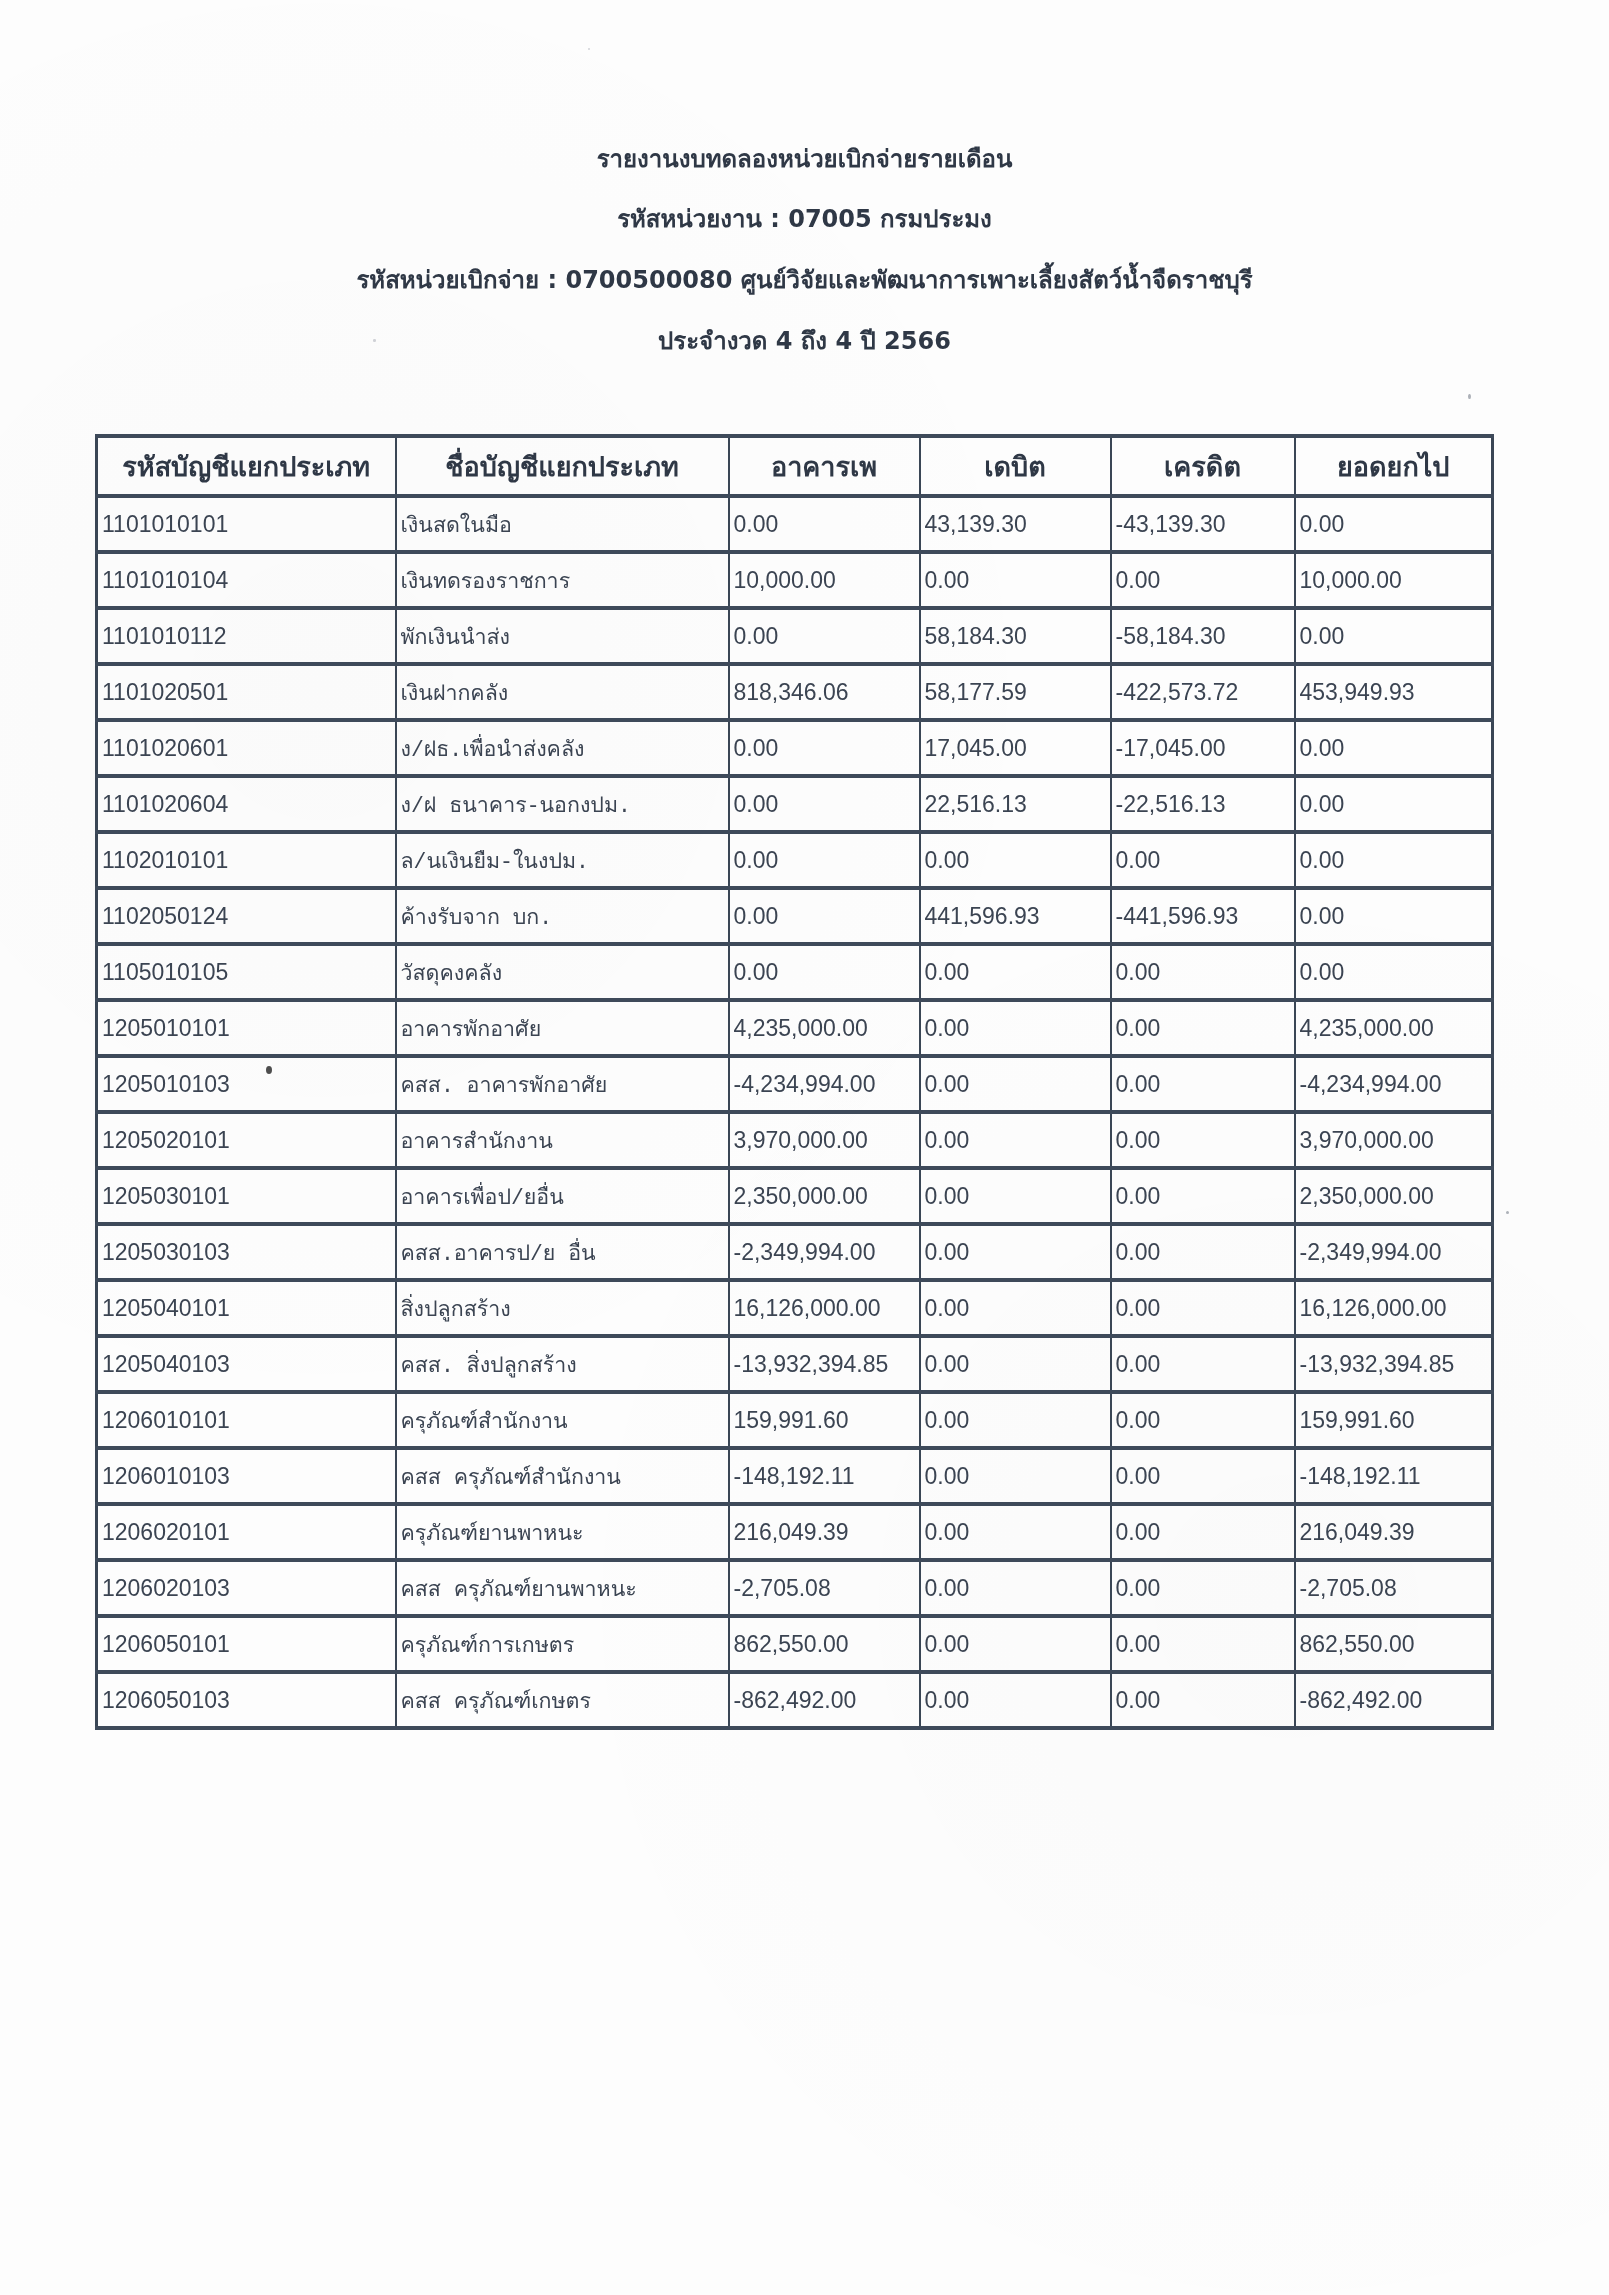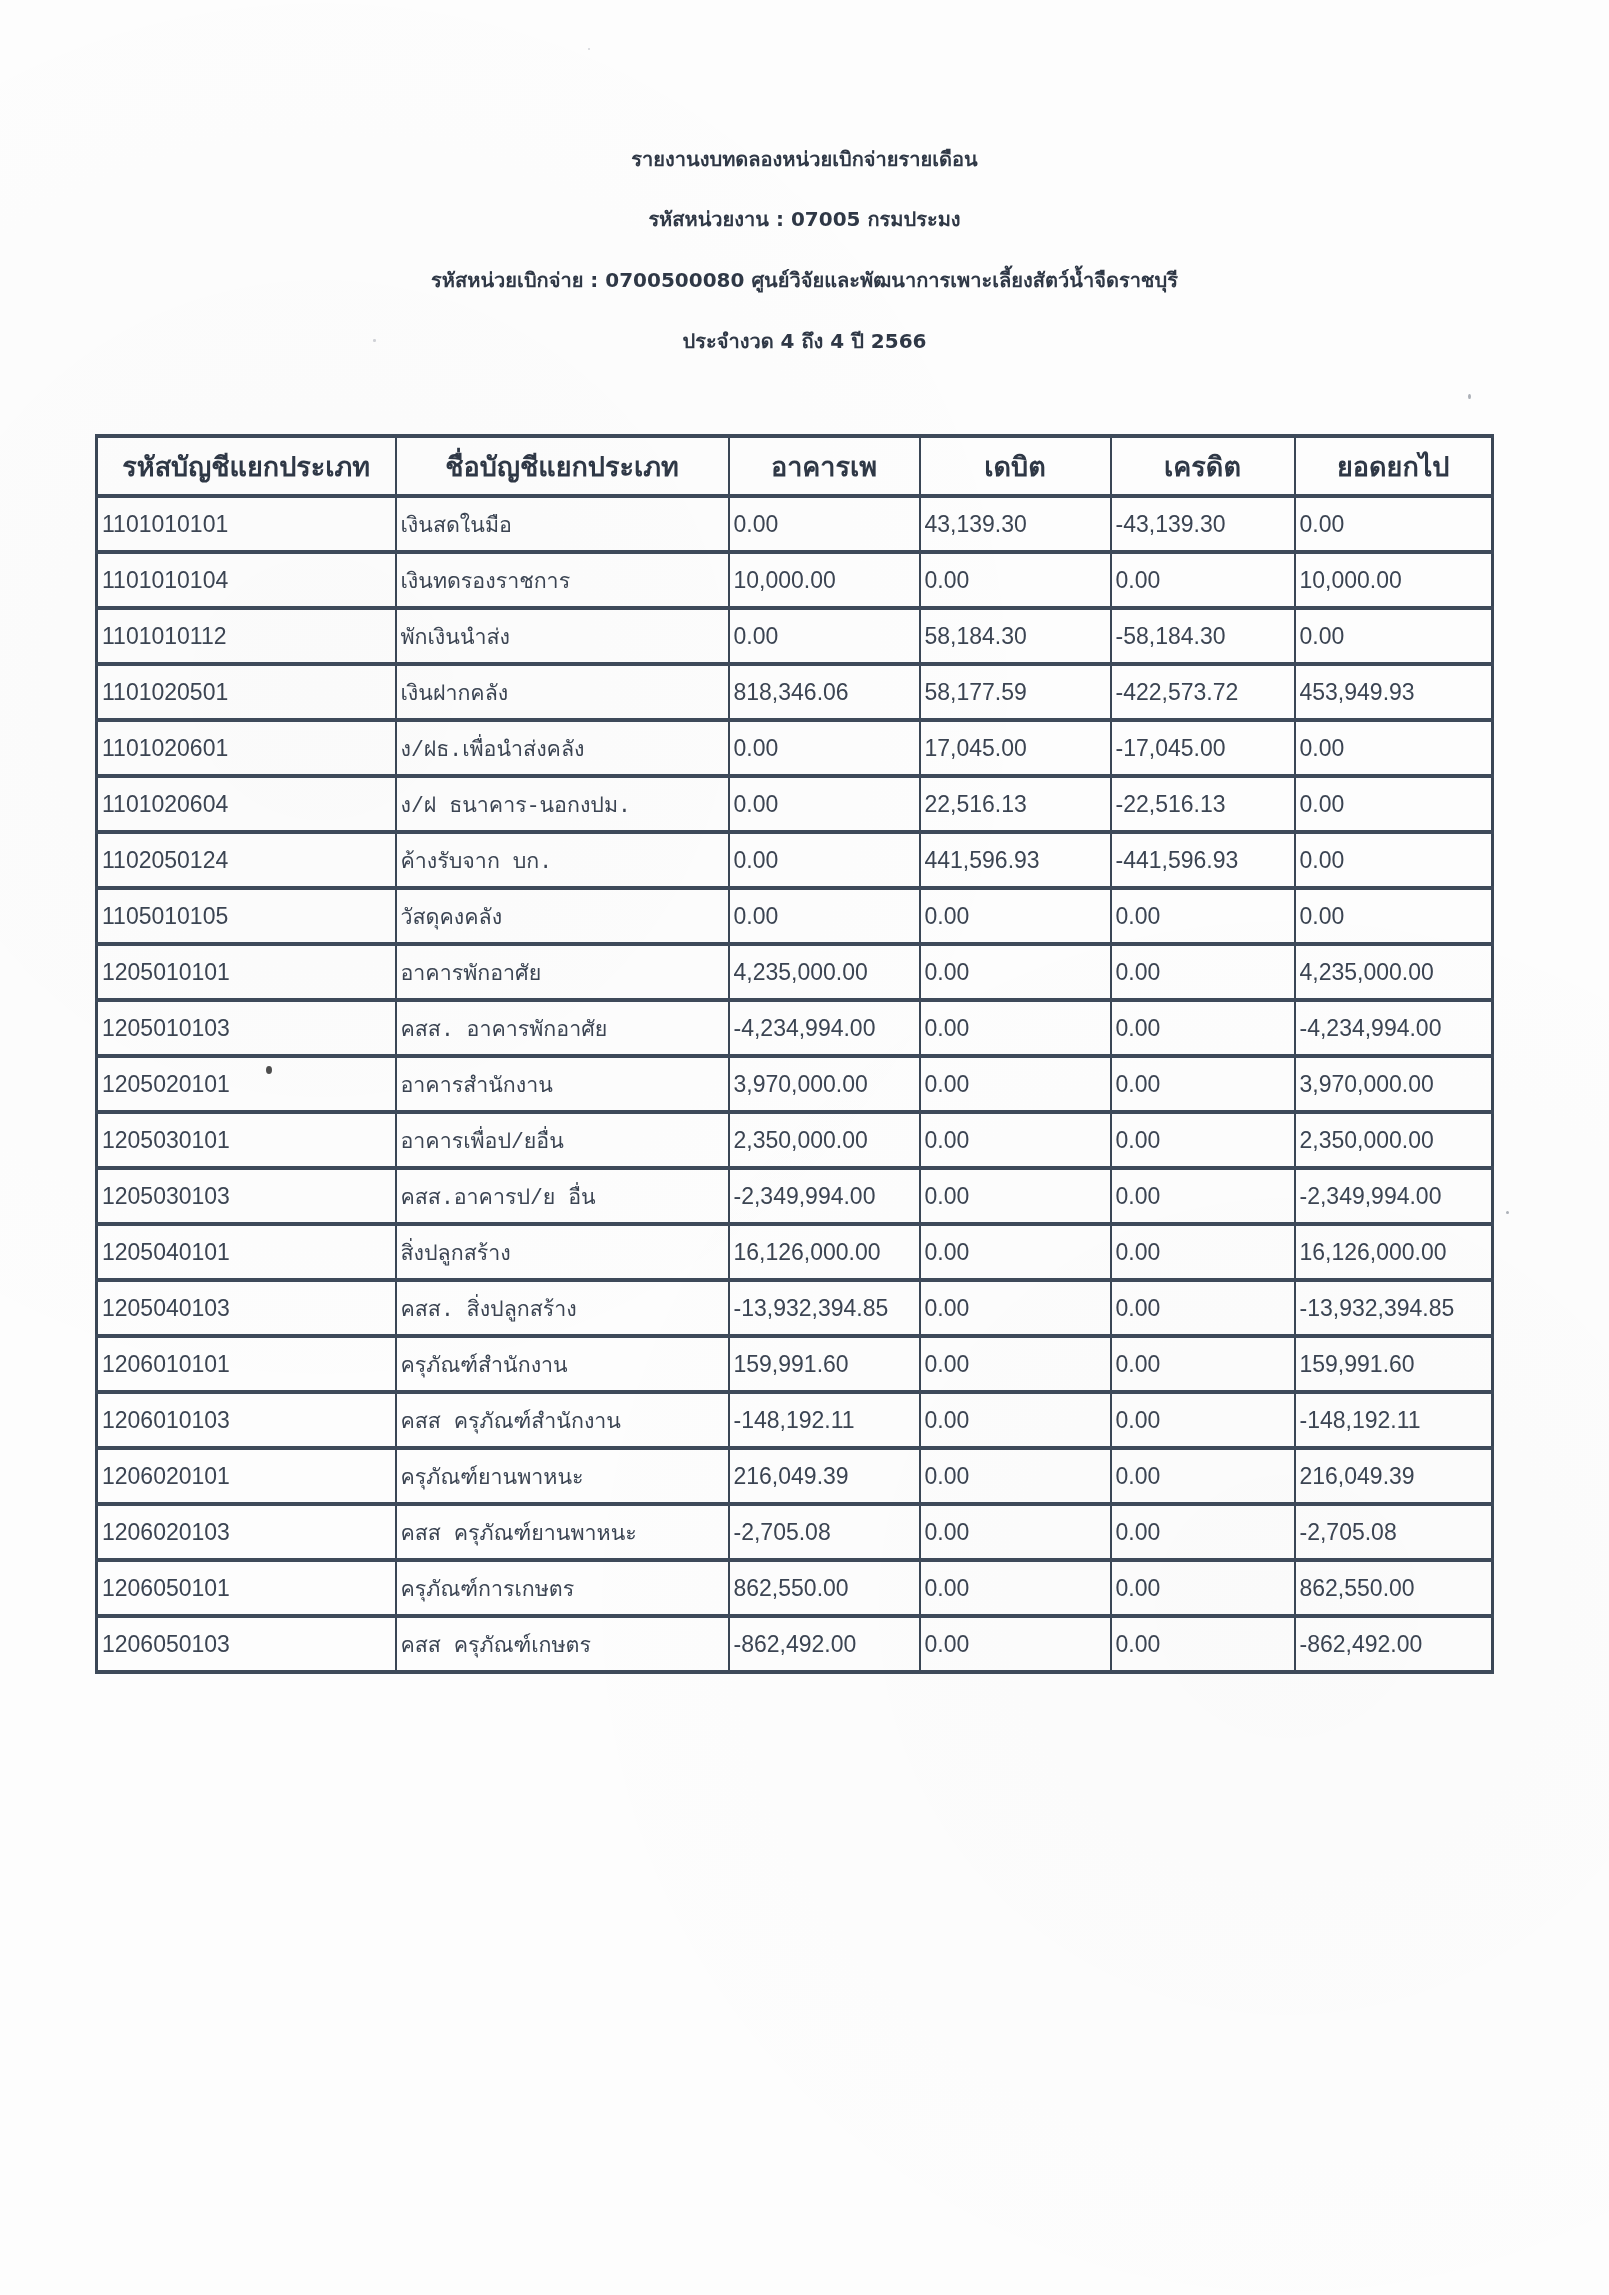--- a/index.html
+++ b/index.html
@@ -26,21 +26,21 @@
   .header-block {
     position: absolute;
     left: 0;
     right: 0;
     top: 134px;
     text-align: center;
     font-weight: bold;
     color: #2f3846;
   }
   .header-line {
-    font-size: 20px;
+    font-size: 24px;
     line-height: 24px;
     height: 24px;
     margin: 0;
     white-space: nowrap;
   }
   .header-line.l1 { position: absolute; left: 0; right: 0; top: 13.4px; }
   .header-line.l2 { position: absolute; left: 0; right: 0; top: 73px; }
   .header-line.l3 { position: absolute; left: 0; right: 0; top: 134px; }
   .header-line.l4 { position: absolute; left: 0; right: 0; top: 195px; }
 
@@ -169,20 +169,28 @@
         </tr>
         <tr>
           <td>1101020604</td>
           <td class="name">ง/ฝ ธนาคาร-นอกงปม.</td>
           <td>0.00</td>
           <td>22,516.13</td>
           <td>-22,516.13</td>
           <td>0.00</td>
         </tr>
         <tr>
+          <td>1102010101</td>
+          <td class="name">ล/นเงินยืม-ในงปม.</td>
+          <td>0.00</td>
+          <td>0.00</td>
+          <td>0.00</td>
+          <td>0.00</td>
+        </tr>
+        <tr>
           <td>1102050124</td>
           <td class="name">ค้างรับจาก บก.</td>
           <td>0.00</td>
           <td>441,596.93</td>
           <td>-441,596.93</td>
           <td>0.00</td>
         </tr>
         <tr>
           <td>1105010105</td>
           <td class="name">วัสดุคงคลัง</td>

